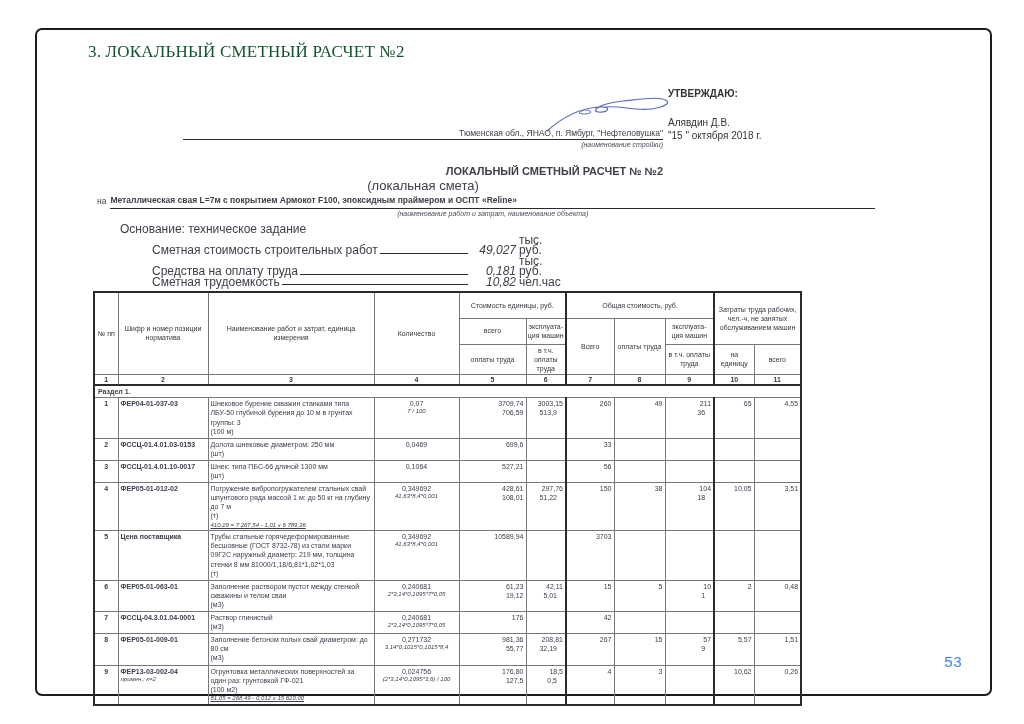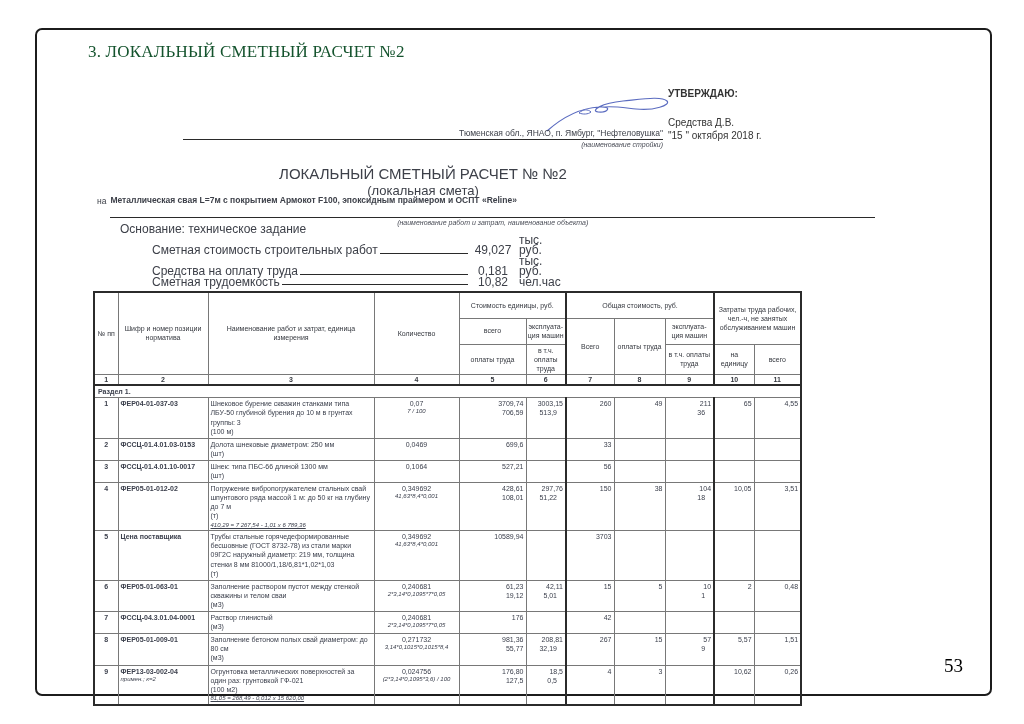--- a/index.html
+++ b/index.html
@@ -16,65 +16,65 @@
   .approval .lbl { font-weight:bold; margin-bottom:18px; }
   .approval .nm  { margin-bottom:2px; }
 
   .sig { position:absolute; left:543px; top:92px; }
 
   .site { position:absolute; left:183px; top:128px; width:480px; text-align:right; }
   .site .val { font-size:8.5px; border-bottom:1px solid #2a2a2a; padding-bottom:1px; }
   .caption { font-size:7px; font-style:italic; color:#4a4d57; margin-top:1px; }
 
   .doc-title { position:absolute; left:183px; top:165px; width:480px; text-align:center; }
-  .doc-title .t { font-size:15px; font-weight:normal; }
+  .doc-title .t { font-size:11px; font-weight:bold;text-align:right; }
   .doc-title .s { font-size:13px; margin-top:1px; }
 
   .object { position:absolute; left:97px; top:195px; width:778px; display:flex; font-size:8.5px; }
   .object .pre { margin-right:4px; padding-top:1px; }
   .object .wrap { flex:1; }
-  .object .otext { font-weight:bold; border-bottom:1px solid #2a2a2a; padding-bottom:12px; }
+  .object .otext { font-weight:bold; border-bottom:1px solid #2a2a2a; padding-bottom:3px; }
   .object .caption { text-align:center; }
 
   .summary { position:absolute; left:120px; top:224px; width:448px; font-size:12px; line-height:10.5px; }
   .sline { display:flex; align-items:flex-end;margin-left:32px; }
   .sline .lead { flex:1; border-bottom:1px solid #2a2a2a; margin:0 2px 2px 2px; }
-  .sline .val { width:46px; text-align:center; }
+  .sline .val { width:46px; text-align:right;font-style:italic; }
   .sline .unit { width:52px; padding-left:3px; }
 
   table.est { position:absolute; left:93px; top:291px; width:707px; table-layout:fixed;
               border-collapse:collapse; border:2px solid #2b2b2b; font-size:7px; line-height:1.3; color:#3c404d; }
   .est th, .est td { border:1px solid #787878; vertical-align:top; padding:1px 2px; }
   .est th { font-weight:normal; text-align:center; vertical-align:middle; padding:1px; color:#35383f; }
   .est .bL { border-left:2px solid #2b2b2b; }
   .est tr.numrow th { border-bottom:2px solid #2b2b2b; font-weight:bold; padding:0; }
   .est td.c1 { text-align:center; font-weight:bold; }
   .est td.c2 { font-weight:bold; }
   .est td.c4 { text-align:center; }
   .est td.cr { text-align:right; }
   .est .it { font-style:italic; font-weight:normal; font-size:6px; }
   .est .frm { font-style:italic; font-size:6px; text-decoration:underline; margin-top:1px; }
   .est .sh { padding-right:6px; }
   .est tr.section td { font-weight:bold; text-align:left; padding:1px 3px; }
   .hr1 { height:26px; } .hr2 { height:26px; } .hr3 { height:23px; }
   .numrow { height:11px; }
 
-  .pageno { position:absolute; left:944px; top:655px; font-family:Liberation Serif, serif; font-size:19px; color:#000000; }
+  .pageno { position:absolute; left:944px; top:655px; font-family:Liberation Mono, monospace; font-size:15px; color:#3b82f6; }
 </style>
 </head>
 <body>
 
 <div id="stage">
   <div class="frame"></div>
 
   <div class="page-title">3. ЛОКАЛЬНЫЙ СМЕТНЫЙ РАСЧЕТ №2</div>
 
   <div class="approval">
     <div class="lbl">УТВЕРЖДАЮ:</div>
-    <div class="nm">Средства Д.В.</div>
+    <div class="nm">Алявдин Д.В.</div>
     <div class="dt">"15 " октября 2018 г.</div>
   </div>
 
   <svg class="sig" width="132" height="44" viewBox="0 0 132 44">
     <path d="M4 39 C 22 23, 40 16, 56 15 C 70 14, 65 21, 55 20 C 47 19, 58 11, 80 9 C 100 7, 119 4, 124 9 C 128 13, 111 19, 93 17 C 79 15.5, 69 14, 62 15" fill="none" stroke="#5b6cc0" stroke-width="1.2"></path>
     <path d="M36 21 c 4 -4, 9 -4, 12 -1 c -3 2.5, -8 2.5, -12 1" fill="none" stroke="#5b6cc0" stroke-width="1"></path>
   </svg>
 
   <div class="site">
     <div class="val">Тюменская обл., ЯНАО, п. Ямбург, "Нефтеловушка"</div>

